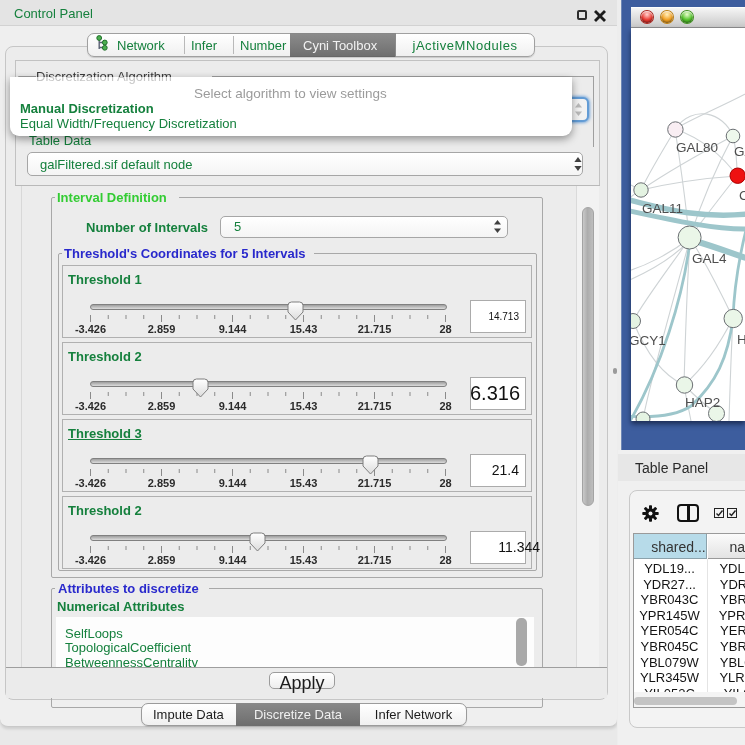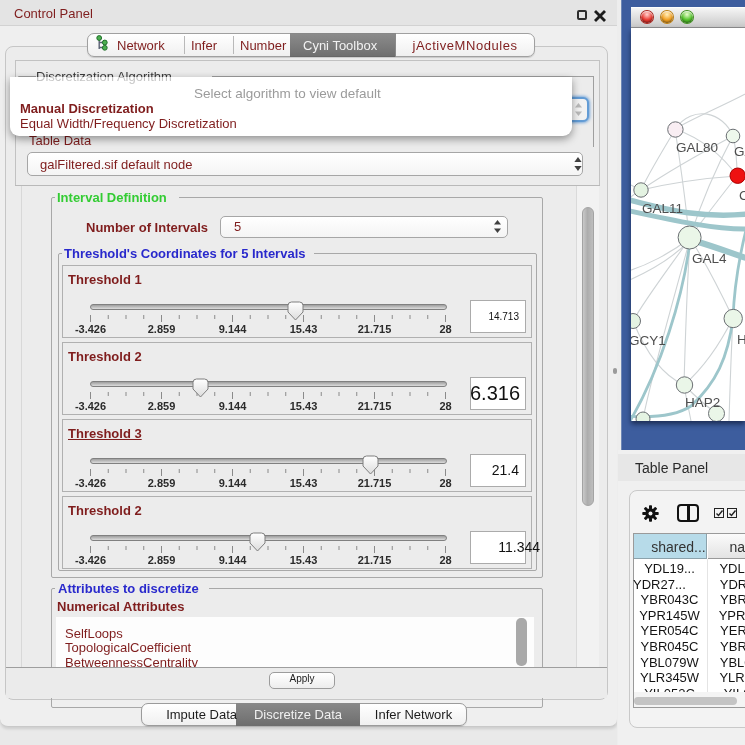--- a/index.html
+++ b/index.html
@@ -1,17 +1,17 @@
 <!DOCTYPE html>
 <html><head><meta charset="utf-8"><style>
 *{margin:0;padding:0;box-sizing:border-box;}
 html,body{width:745px;height:745px;overflow:hidden;}
 body{position:relative;background:#e9e9e9;font-family:"Liberation Sans",sans-serif;-webkit-font-smoothing:antialiased;}
 .a{position:absolute;}
-.lbl{position:absolute;font-size:13px;color:#7f1d1d;white-space:nowrap;}
+.lbl{position:absolute;font-size:13px;color:#15803d;white-space:nowrap;}
 .b{font-weight:bold;}
 </style></head><body>
 <div class="a" style="left:0;top:0;width:618px;height:727px;background:#efefef;border-radius:0 0 8px 8px;border-bottom:1px solid #c9c9c9;border-right:1px solid #d6d6d6;box-shadow:0 2px 3px rgba(0,0,0,0.12);"></div>
 <div class="a" style="left:0;top:0;width:618px;height:26px;background:#e4e4e4;border-bottom:1px solid #d2d2d2;"></div>
 <div class="lbl" style="left:14px;top:6px;">Control Panel</div>
 <div class="a" style="left:577px;top:10px;width:10px;height:10px;border:2px solid #2e2e2e;border-radius:2px;"></div>
 <svg class="a" style="left:594px;top:10px;" width="12" height="12" viewBox="0 0 12 12">
 <path d="M2 0 L6 4 L10 0 L12 2 L8 6 L12 10 L10 12 L6 8 L2 12 L0 10 L4 6 L0 2 Z" fill="#1c1c1c"></path>
   </svg>
 <div class="a" style="left:5px;top:46px;width:603px;height:654px;background:#ececec;border:1px solid #c6c6c6;border-radius:8px;"></div>
@@ -227,32 +227,32 @@
 <div class="a" style="left:55px;top:581px;width:154px;height:14px;background:#ececec;"></div>
 <div class="lbl" style="left:58px;top:581px;color:#2929cc;font-weight:bold;">Attributes to discretize</div>
 <div class="lbl b" style="left:57px;top:599px;">Numerical Attributes</div>
 <div class="a" style="left:56px;top:617px;width:478px;height:60px;background:#fdfdfd;"></div>
 <div class="lbl" style="left:65px;top:626px;">SelfLoops</div>
 <div class="lbl" style="left:65px;top:640px;">TopologicalCoefficient</div>
 <div class="lbl" style="left:65px;top:655px;">BetweennessCentrality</div>
 <div class="a" style="left:516px;top:618px;width:11px;height:48px;background:#a9a9a9;border-radius:5px;"></div>
 <div class="a" style="left:6px;top:667px;width:601px;height:31px;background:#ebebeb;border-top:1px solid #9e9e9e;"></div>
 <div class="a" style="left:269px;top:672px;width:66px;height:17px;background:linear-gradient(#ffffff,#ededed);border:1px solid #9c9c9c;border-radius:5px;"></div>
-<div class="a" style="left:269px;top:673px;width:66px;text-align:center;font-size:10px;color:#1c1c1c;">Apply</div>
+<div class="a" style="left:269px;top:673px;width:66px;text-align:center;font-size:18px;color:#1c1c1c;">Apply</div>
 <div class="a" style="left:141px;top:703px;width:326px;height:23px;background:linear-gradient(#ffffff,#f0f0f0);border:1px solid #9b9b9b;border-radius:7px;box-shadow:0 1px 1px rgba(0,0,0,0.12);"></div>
 <div class="a" style="left:236px;top:703px;width:124px;height:23px;background:linear-gradient(#888888,#6e6e6e);"></div>
-<div class="a" style="left:141px;top:707px;width:96px;text-align:right;font-size:13px;color:#1c1c1c;padding-left:12px;">Impute Data</div>
+<div class="a" style="left:141px;top:707px;width:96px;text-align:left;font-size:13px;color:#1c1c1c;padding-left:12px;">Impute Data</div>
 <div class="a" style="left:236px;top:707px;width:124px;text-align:center;font-size:13px;color:#f0f0f0;">Discretize Data</div>
 <div class="a" style="left:360px;top:707px;width:107px;text-align:center;font-size:13px;color:#1c1c1c;">Infer Network</div>
 <div class="a" style="left:613px;top:368px;width:4px;height:6px;background:#9a9a9a;border-radius:2px;"></div>
 <div class="a" style="left:10px;top:77px;width:562px;height:59px;background:#ffffff;border-radius:0 0 9px 9px;box-shadow:0 3px 8px rgba(0,0,0,0.4);z-index:50;"></div>
 <div class="a" style="left:36px;top:77px;width:180px;height:8px;overflow:hidden;z-index:52;">
     <div class="lbl" style="left:0;top:-8px;color:#c6c6c6;">Discretization Algorithm</div>
   </div>
-<div class="a" style="left:194px;top:86px;color:#9b9b9b;z-index:51;font-size:13.5px;white-space:nowrap;">Select algorithm to view default</div>
+<div class="a" style="left:194px;top:86px;color:#9b9b9b;z-index:51;font-size:13.5px;white-space:nowrap;">Select algorithm to view settings</div>
 <div class="lbl b" style="left:20px;top:101px;z-index:51;">Manual Discretization</div>
 <div class="lbl" style="left:20px;top:116px;z-index:51;">Equal Width/Frequency Discretization</div>
 <div class="a" style="left:617px;top:0;width:128px;height:745px;background:#ededed;"></div>
 <div class="a" style="left:618px;top:450px;width:127px;height:295px;background:#f0f0f0;"></div>
 <div class="a" style="left:621px;top:0;width:124px;height:450px;background:#3d5d9e;"></div>
 <div class="a" style="left:621px;top:0;width:1px;height:450px;background:#6e87b6;"></div>
 <div class="a" style="left:631px;top:7px;width:114px;height:21px;background:linear-gradient(#f5f5f5,#c9c9c9);border-top:1px solid #fdfdfd;border-bottom:1px solid #8f8f8f;"></div>
 <div class="a" style="left:641px;top:11px;width:12px;height:12px;border-radius:50%;background:radial-gradient(circle at 50% 28%,#ffc5c2 5%,#ea3d35 52%,#8e120c 100%);box-shadow:inset 0 1px 1px rgba(255,255,255,0.7),inset 0 -1px 2px rgba(0,0,0,0.35),0 0 0 1px #a8241c,0 1px 1px rgba(255,255,255,0.7);"></div>
 <div class="a" style="left:661px;top:11px;width:12px;height:12px;border-radius:50%;background:radial-gradient(circle at 50% 28%,#ffe9b0 5%,#f2a227 52%,#9a6405 100%);box-shadow:inset 0 1px 1px rgba(255,255,255,0.7),inset 0 -1px 2px rgba(0,0,0,0.35),0 0 0 1px #bb7d10,0 1px 1px rgba(255,255,255,0.7);"></div>
 <div class="a" style="left:681px;top:11px;width:12px;height:12px;border-radius:50%;background:radial-gradient(circle at 50% 28%,#dcf7c0 5%,#56c52e 52%,#2a7a11 100%);box-shadow:inset 0 1px 1px rgba(255,255,255,0.7),inset 0 -1px 2px rgba(0,0,0,0.35),0 0 0 1px #3f8f1d,0 1px 1px rgba(255,255,255,0.7);"></div>
@@ -343,21 +343,21 @@
 <svg class="a" style="left:728px;top:509px;" width="9" height="9" viewBox="0 0 9 9">
     <path d="M1.5 4.5 L3.5 6.5 L7.5 1.5" stroke="#222" stroke-width="1.4" fill="none"></path>
   </svg>
 <div class="a" style="left:633px;top:533px;width:112px;height:175px;background:#ffffff;border:1px solid #9a9a9a;border-right:none;overflow:hidden;"></div>
 <div class="a" style="left:634px;top:534px;width:73px;height:25px;background:#b7dbe9;border-right:1px solid #8ca2ab;border-bottom:1px solid #8ca2ab;"></div>
 <div class="a" style="left:642px;top:539px;width:73px;text-align:center;font-size:14px;color:#333;">shared...</div>
 <div class="a" style="left:708px;top:534px;width:37px;height:25px;background:linear-gradient(#fbfbfb,#e3e3e3);border-bottom:1px solid #9a9a9a;"></div>
 <div class="a" style="left:710px;top:539px;width:74px;text-align:center;font-size:14px;color:#333;">name</div>
 <div class="a" style="left:633px;top:561.0px;width:73px;height:15.6px;line-height:15.6px;text-align:center;font-size:13px;color:#141414;">YDL19...</div>
 <div class="a" style="left:712px;top:561.0px;width:74px;height:15.6px;line-height:15.6px;text-align:center;font-size:13px;color:#141414;">YDL194W</div>
-<div class="a" style="left:633px;top:576.6px;width:73px;height:15.6px;line-height:15.6px;text-align:left;font-size:13px;color:#141414;">YDR27...</div>
+<div class="a" style="left:633px;top:576.6px;width:73px;height:15.6px;line-height:15.6px;text-align:center;font-size:13px;color:#141414;">YDR27...</div>
 <div class="a" style="left:712px;top:576.6px;width:74px;height:15.6px;line-height:15.6px;text-align:center;font-size:13px;color:#141414;">YDR277C</div>
 <div class="a" style="left:633px;top:592.2px;width:73px;height:15.6px;line-height:15.6px;text-align:center;font-size:13px;color:#141414;">YBR043C</div>
 <div class="a" style="left:712px;top:592.2px;width:74px;height:15.6px;line-height:15.6px;text-align:center;font-size:13px;color:#141414;">YBR043C</div>
 <div class="a" style="left:633px;top:607.8px;width:73px;height:15.6px;line-height:15.6px;text-align:center;font-size:13px;color:#141414;">YPR145W</div>
 <div class="a" style="left:712px;top:607.8px;width:74px;height:15.6px;line-height:15.6px;text-align:center;font-size:13px;color:#141414;">YPR145W</div>
 <div class="a" style="left:633px;top:623.4px;width:73px;height:15.6px;line-height:15.6px;text-align:center;font-size:13px;color:#141414;">YER054C</div>
 <div class="a" style="left:712px;top:623.4px;width:74px;height:15.6px;line-height:15.6px;text-align:center;font-size:13px;color:#141414;">YER054C</div>
 <div class="a" style="left:633px;top:639.0px;width:73px;height:15.6px;line-height:15.6px;text-align:center;font-size:13px;color:#141414;">YBR045C</div>
 <div class="a" style="left:712px;top:639.0px;width:74px;height:15.6px;line-height:15.6px;text-align:center;font-size:13px;color:#141414;">YBR045C</div>
 <div class="a" style="left:633px;top:654.6px;width:73px;height:15.6px;line-height:15.6px;text-align:center;font-size:13px;color:#141414;">YBL079W</div>

